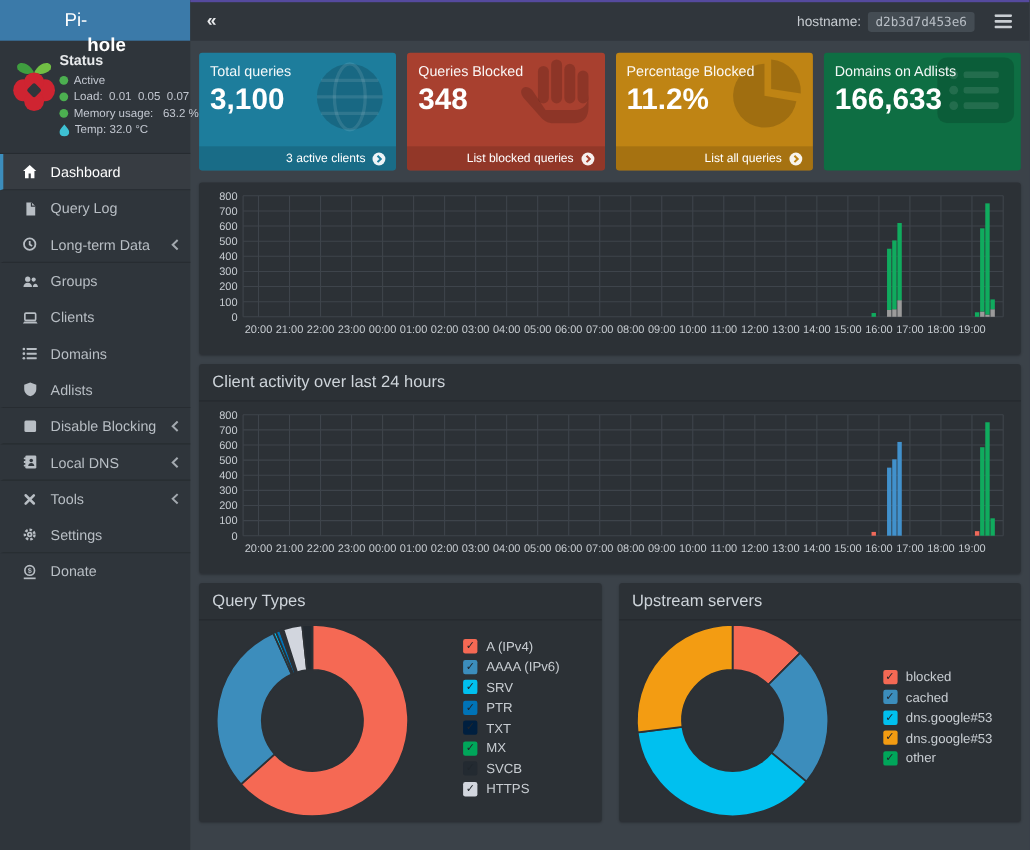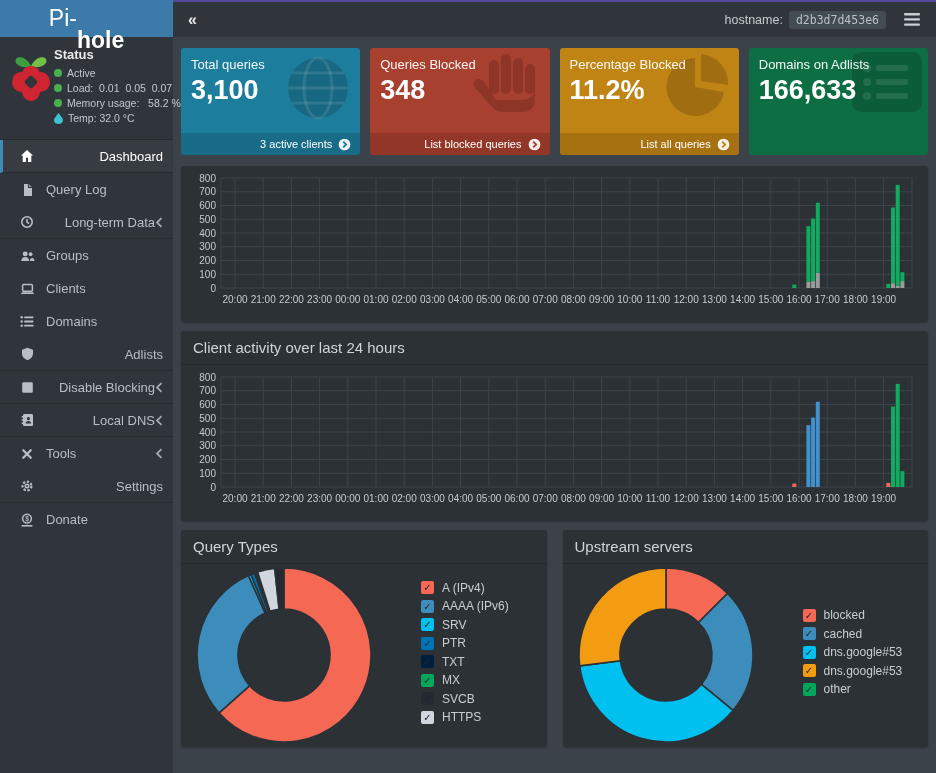--- a/index.html
+++ b/index.html
@@ -2,34 +2,34 @@
 <html><head>
 <meta charset="utf-8">
 <style>
   * { margin:0; padding:0; box-sizing:border-box; }
   html,body { width:936px; height:773px; overflow:hidden; background:#3b4249;
               font-family:"Liberation Sans","DejaVu Sans",sans-serif; }
   .app { display:flex; width:936px; height:773px; }
 
   
   .sidebar { width:173px; min-width:173px; background:#2f353b; height:100%; display:flex; flex-direction:column; }
-  .logo { height:37px; background:#3b7aa9; color:#fff; font-size:23px; display:flex; align-items:center; justify-content:center; }
+  .logo { height:37px; background:#3b7aa9; color:#fff; font-size:17px; display:flex; align-items:center; justify-content:center; }
   .logo b { font-weight:bold;margin-top:44px; }
   .status-box { display:flex; padding:10px 8px 12px 8px; border-bottom:1px solid #262b30; }
   .status-art { width:56px; display:flex; justify-content:center; padding-top:4px; }
   .status-text { flex:1; color:#c2c7d0; }
   .status-title { font-size:13px; font-weight:bold; color:#e8eaec; margin-bottom:5px; }
   .status-row { display:flex; align-items:center; font-size:10.5px; margin-bottom:3px; white-space:pre; }
   .status-row .dot { width:8px; height:8px; border-radius:50%; background:#4CAF50; margin-right:5px; flex:none; }
   .status-row .temp { margin-right:5px; flex:none; display:inline-flex; }
   nav { flex:1; }
   .mi { display:flex; align-items:center; height:33px; padding:0 10px 0 13px; color:#b8bec4; font-size:13px;
         cursor:pointer; border-left:3px solid transparent; text-decoration:none; }
   .mi.active { color:#fff; border-left-color:#3c8dbc; background:rgba(255,255,255,0.04); }
-  .mi.group-end { border-bottom:1px solid #272c31;text-align:right; }
+  .mi.group-end { border-bottom:1px solid #272c31; }
   .mi-icon { width:22px; display:inline-flex; justify-content:center; margin-right:8px; color:inherit; }
   .mi-label { flex:1; }
   .chev { display:inline-flex; opacity:.85; }
 
   
   .main { flex:1; display:flex; flex-direction:column; min-width:0; }
   header { height:37px; background:#30363c; border-top:2px solid #554a9e; display:flex; align-items:center; flex:none; }
   .collapse { color:#e8eaec; font-size:16px; font-weight:bold; margin-left:15px; cursor:pointer; }
   .host { margin-left:auto; font-size:12.5px; color:#c6cbd0; display:flex; align-items:center; gap:6px; }
   .badge { background:#444c53; color:#b9bfc6; border-radius:3px; padding:2px 7px; font-family:"DejaVu Sans Mono",monospace; font-size:11.5px; }
@@ -83,21 +83,21 @@
             <ellipse cx="23" cy="41" rx="9" ry="9"></ellipse>
           </g>
           <rect x="18" y="26" width="10" height="10" rx="2" fill="#2f353b" transform="rotate(45 23 31)"></rect>
         </svg>
       </div>
       <div class="status-text">
         <div class="status-title">Status</div>
         <div id="status-rows">
             <div class="status-row"><span class="dot"></span><span>Active</span></div>
             <div class="status-row"><span class="dot"></span><span>Load:  0.01  0.05  0.07</span></div>
-            <div class="status-row"><span class="dot"></span><span>Memory usage:   58.2 %</span></div>
+            <div class="status-row"><span class="dot"></span><span>Memory usage:   63.2 %</span></div>
             <div class="status-row"><span class="temp"><svg width="9" height="11" viewBox="0 0 9 11">
                   <path d="M4.5 0C6.5 3 9 5 9 7.3 9 9.4 7 11 4.5 11S0 9.4 0 7.3C0 5 2.5 3 4.5 0Z" fill="#3ec1d3"></path>
                 </svg></span><span>Temp: 32.0 °C</span></div>
           </div>
       </div>
     </div>
     <nav id="menu">
         <a class="mi active group-end">
           <span class="mi-icon">
             <svg width="14" height="14" viewBox="0 0 14 14" fill="currentColor">

